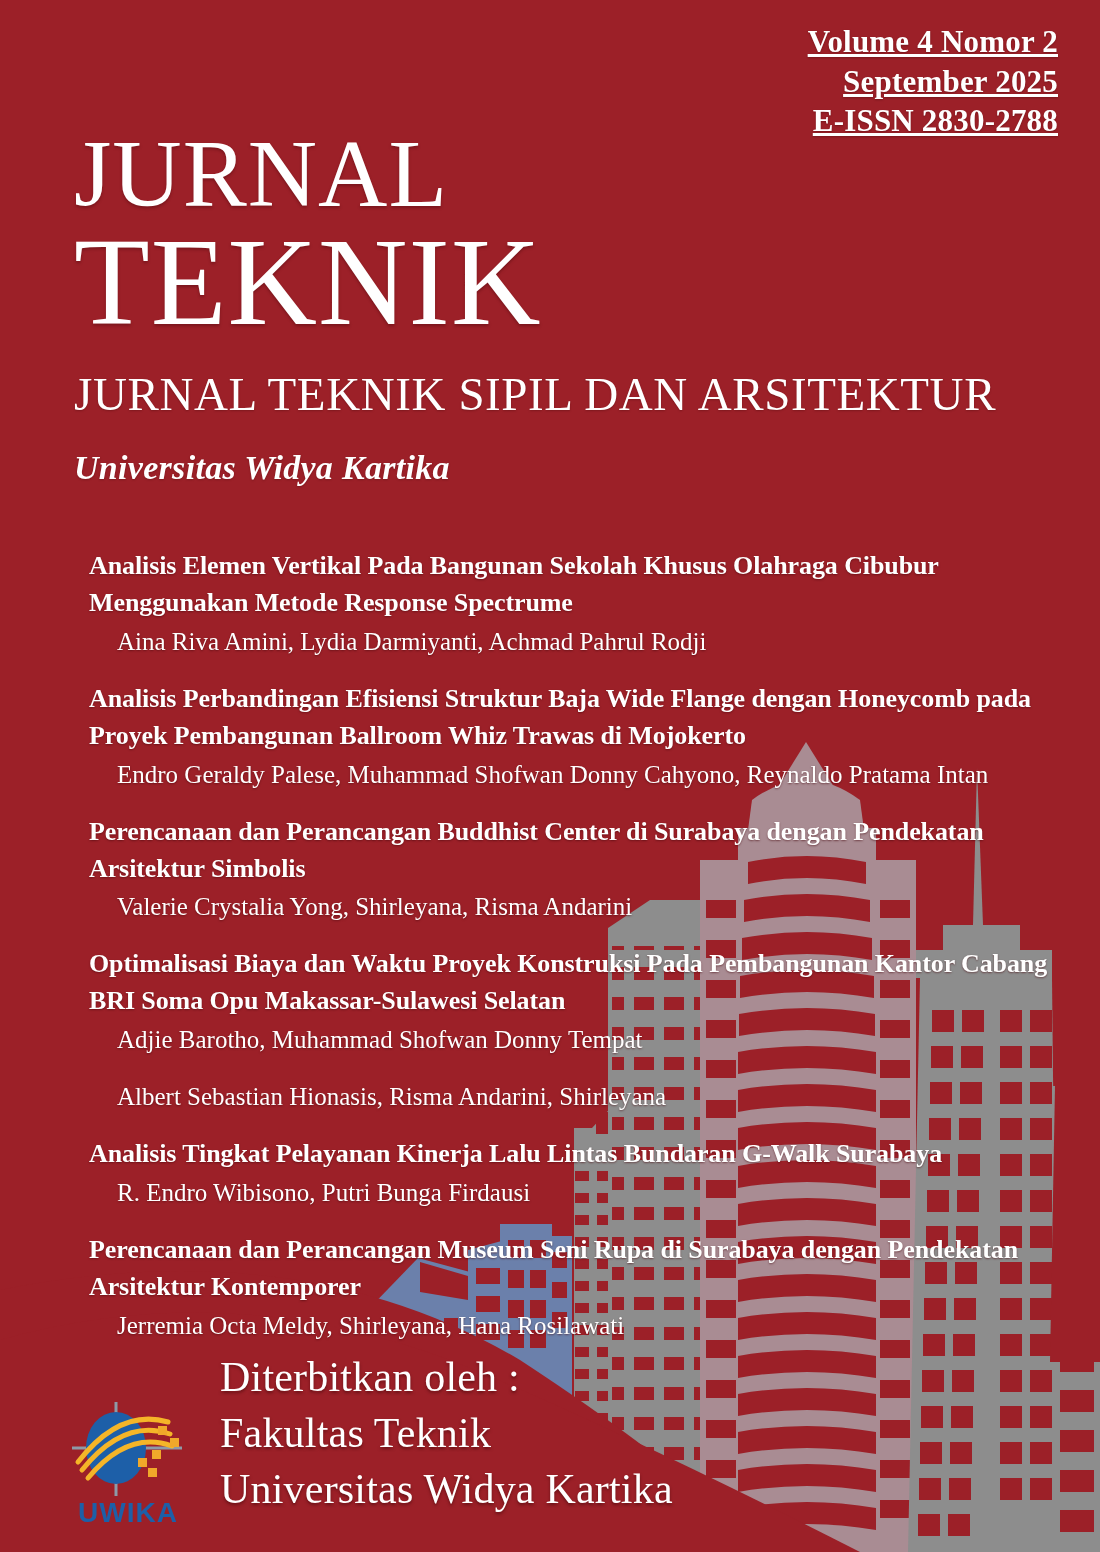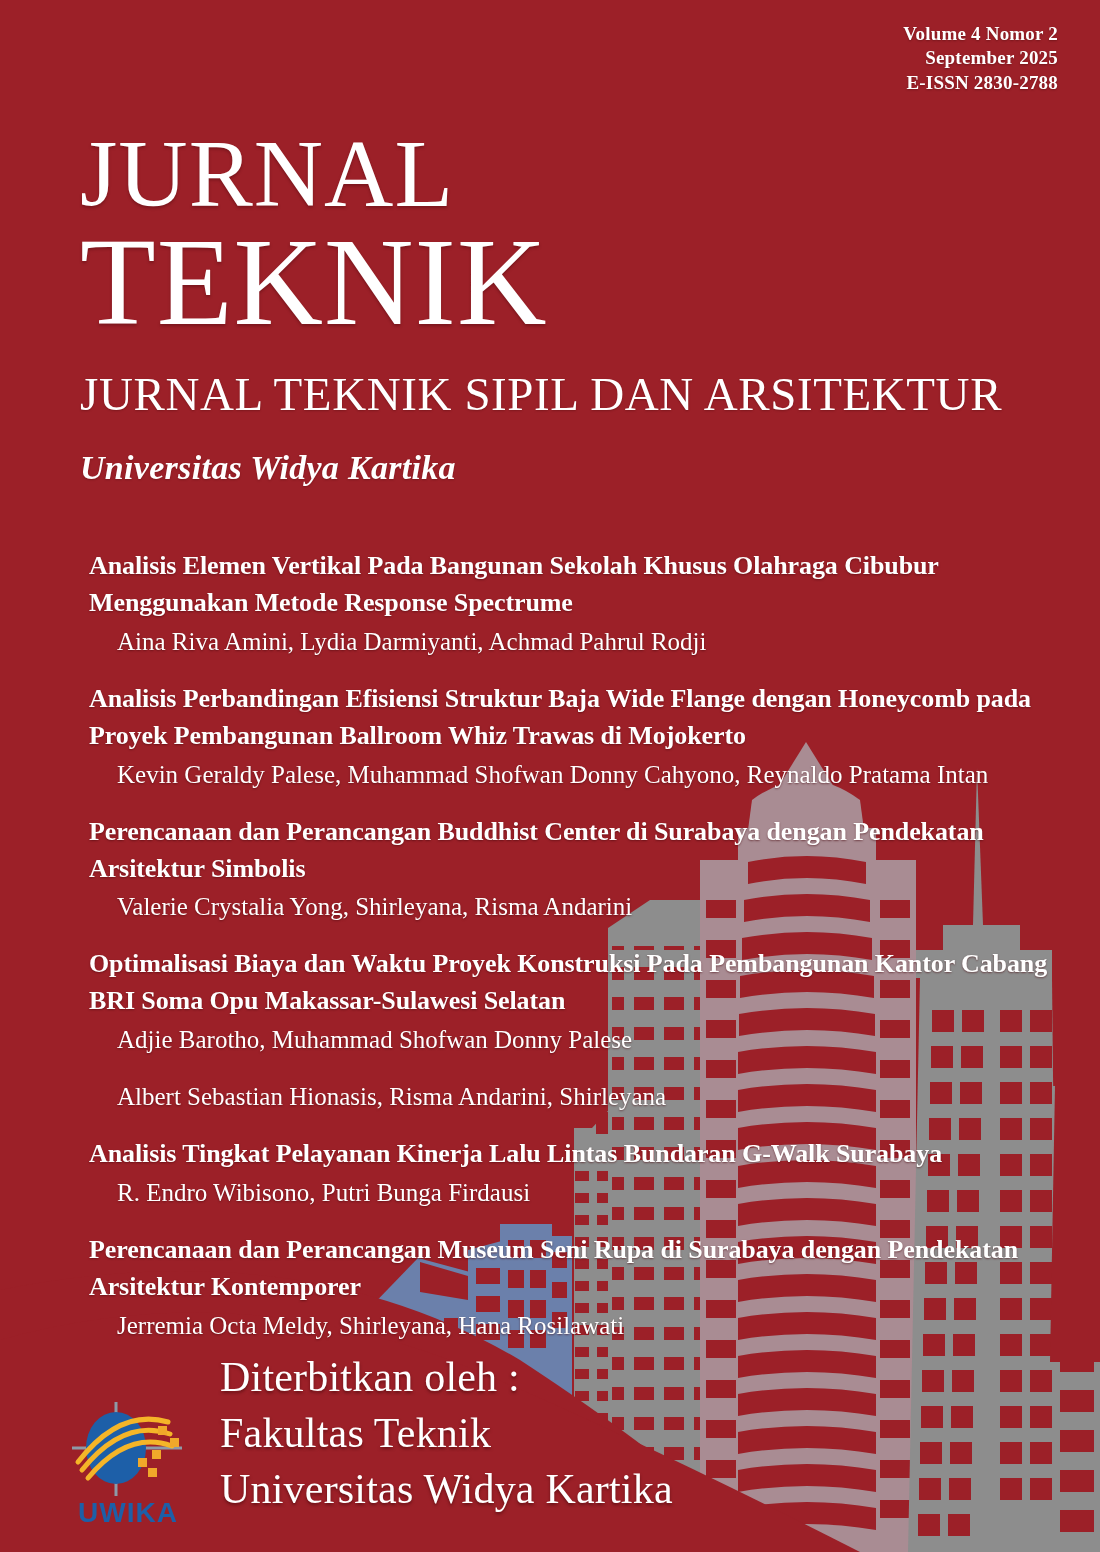--- a/index.html
+++ b/index.html
@@ -29,31 +29,32 @@
   .issue-meta{
     position:absolute;
     top:22px;
     right:42px;
     z-index:5;
     text-align:right;
     line-height:1.28;
   }
   .issue-meta div{
     font-weight:bold;
-    font-size:19px;
+    font-size:31px;
     letter-spacing:.2px;
     white-space:nowrap;
     text-shadow:0 1px 2px rgba(70,8,12,.45);
+    text-decoration:underline;
   }
 
   
   .masthead{
     position:absolute;
     top:128px;
-    left:80px;
+    left:74px;
     z-index:5;
     width:1000px;
   }
   .mast-line1{
     font-size:96px;
     line-height:.95;
     letter-spacing:1px;
     font-weight:normal;
     text-shadow:0 2px 3px rgba(70,8,12,.40);
   }
@@ -386,31 +387,31 @@
 
   <div class="toc">
 
     <div class="toc-entry">
       <div class="toc-title">Analisis Elemen Vertikal Pada Bangunan Sekolah Khusus Olahraga Cibubur Menggunakan Metode Response Spectrume</div>
       <div class="toc-authors">Aina Riva Amini, Lydia Darmiyanti, Achmad Pahrul Rodji</div>
     </div>
 
     <div class="toc-entry">
       <div class="toc-title">Analisis Perbandingan Efisiensi Struktur Baja Wide Flange dengan Honeycomb pada Proyek Pembangunan Ballroom Whiz Trawas di Mojokerto</div>
-      <div class="toc-authors">Kevin Geraldy Palese, Muhammad Shofwan Donny Cahyono, Reynaldo Pratama Intan</div>
+      <div class="toc-authors">Endro Geraldy Palese, Muhammad Shofwan Donny Cahyono, Reynaldo Pratama Intan</div>
     </div>
 
     <div class="toc-entry">
       <div class="toc-title">Perencanaan dan Perancangan Buddhist Center di Surabaya dengan Pendekatan Arsitektur Simbolis</div>
       <div class="toc-authors">Valerie Crystalia Yong, Shirleyana, Risma Andarini</div>
     </div>
 
     <div class="toc-entry">
       <div class="toc-title">Optimalisasi Biaya dan Waktu Proyek Konstruksi Pada Pembangunan Kantor Cabang BRI Soma Opu Makassar-Sulawesi Selatan</div>
-      <div class="toc-authors">Adjie Barotho, Muhammad Shofwan Donny Palese</div>
+      <div class="toc-authors">Adjie Barotho, Muhammad Shofwan Donny Tempat</div>
     </div>
 
     <div class="toc-entry">
       <div class="toc-authors">Albert Sebastian Hionasis, Risma Andarini, Shirleyana</div>
     </div>
 
     <div class="toc-entry">
       <div class="toc-title">Analisis Tingkat Pelayanan Kinerja Lalu Lintas Bundaran G-Walk Surabaya</div>
       <div class="toc-authors">R. Endro Wibisono, Putri Bunga Firdausi</div>
     </div>

